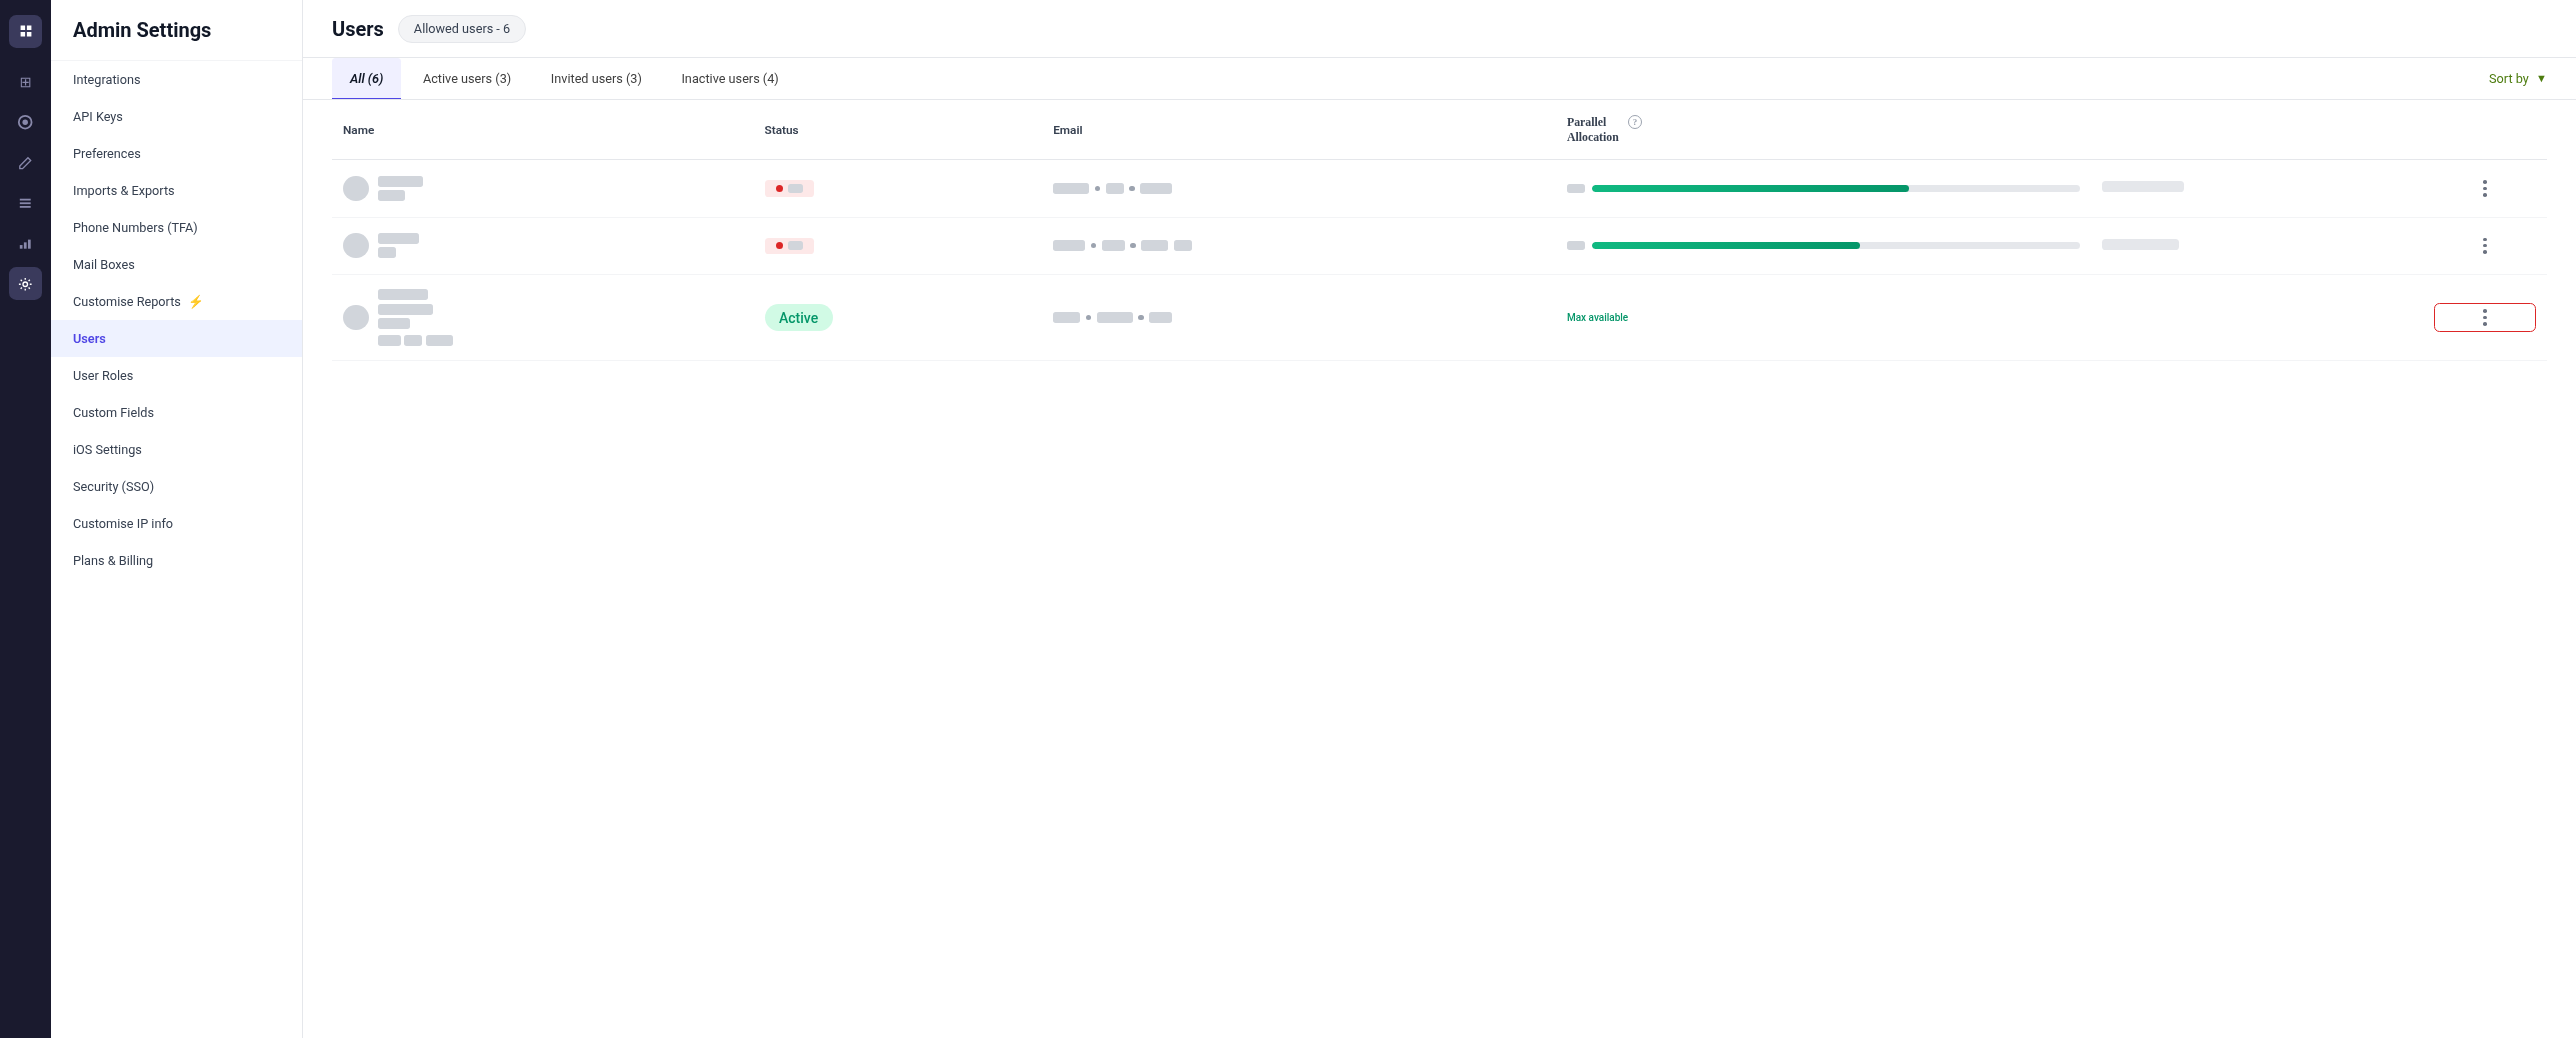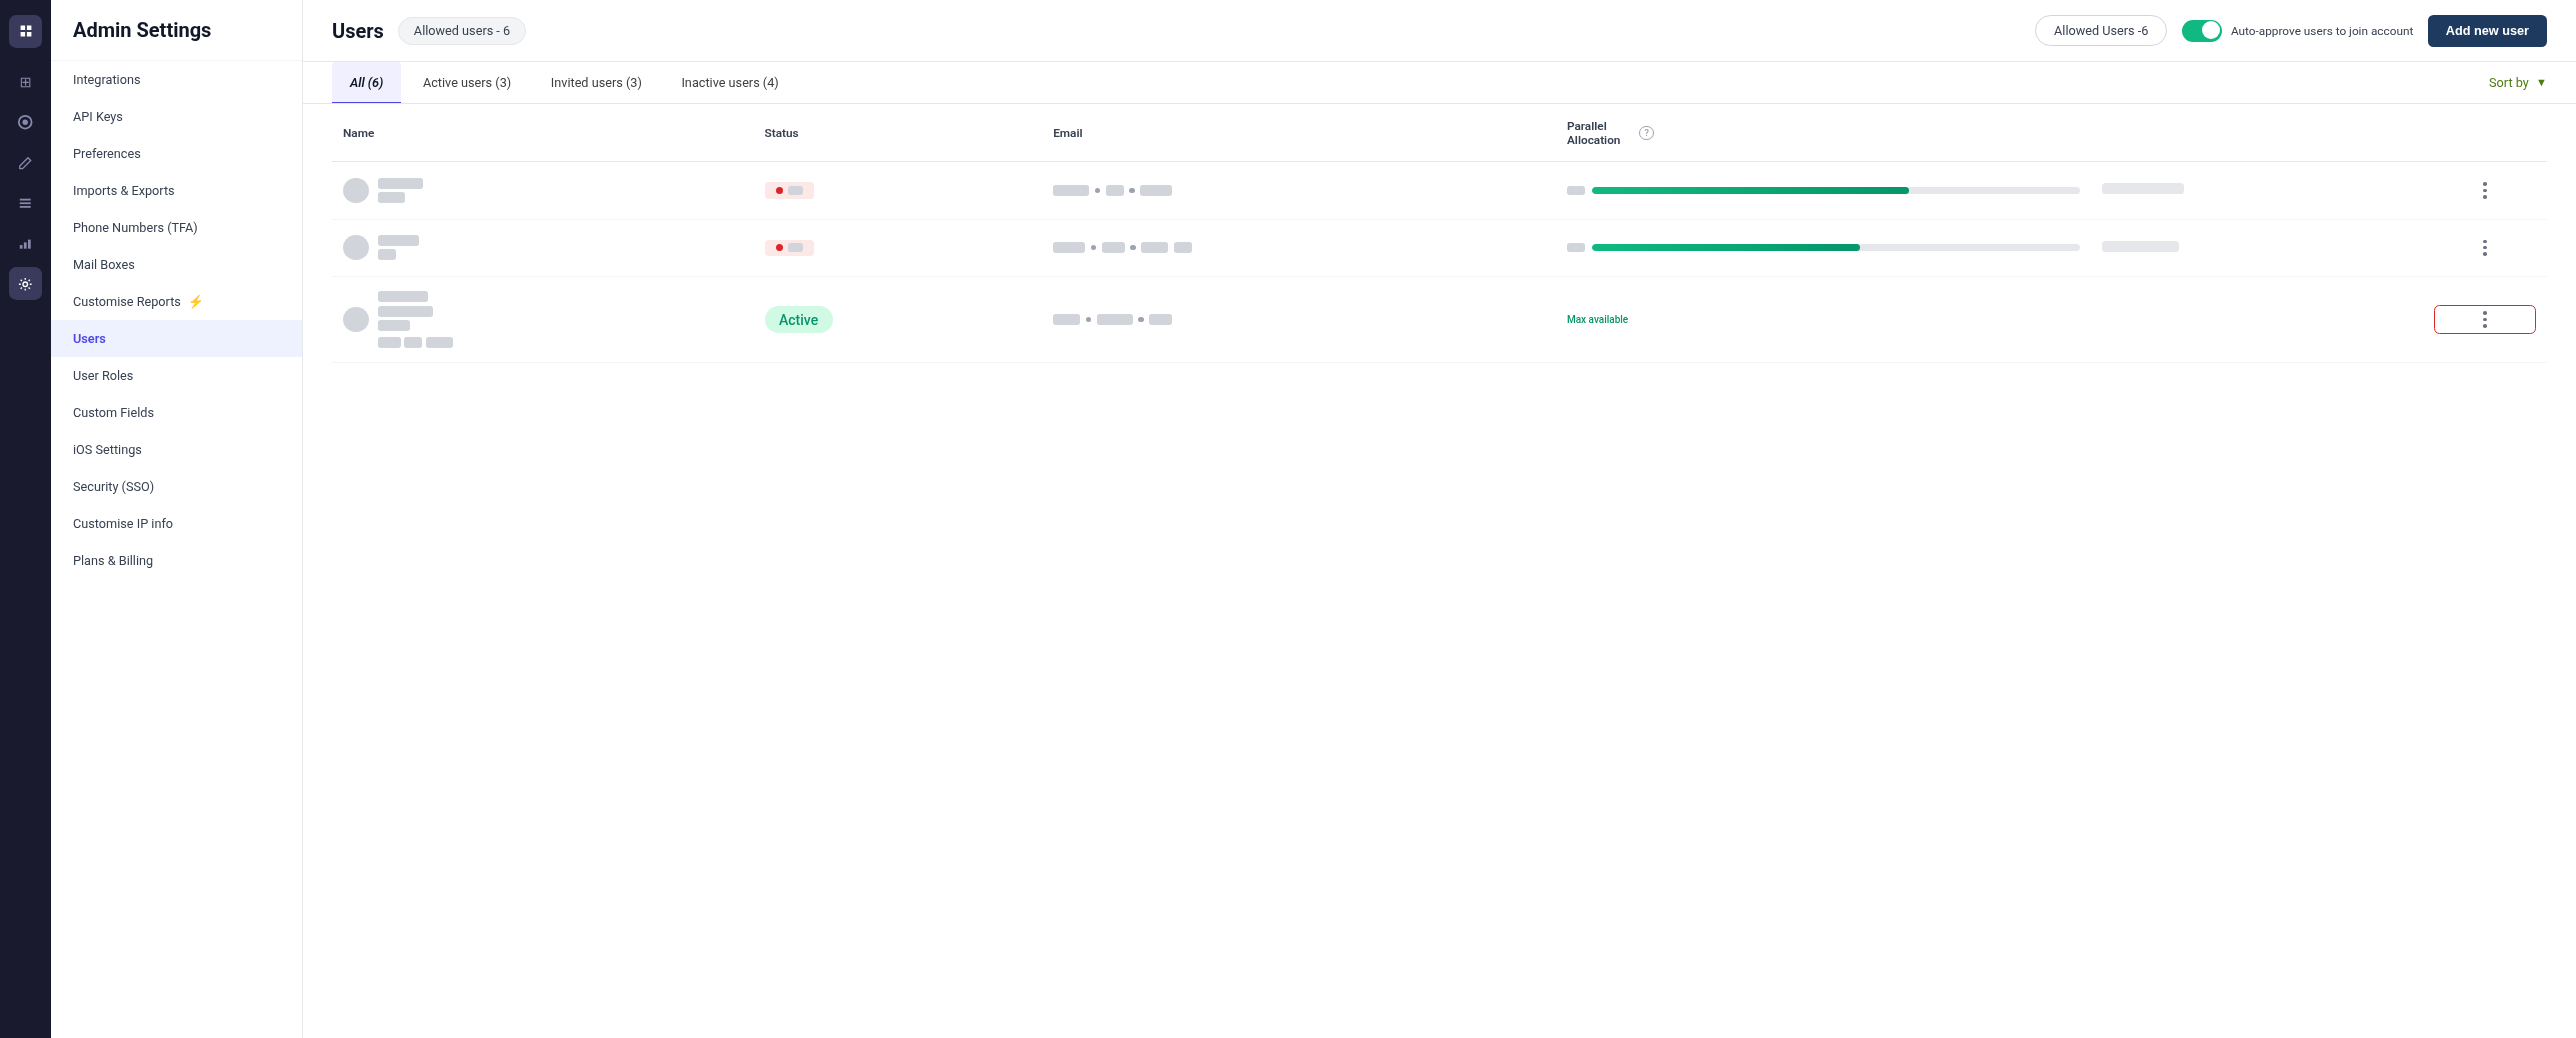--- a/index.html
+++ b/index.html
@@ -209,22 +209,22 @@
     }
     .users-table td {
       padding: 14.5px 11px;
       font-size: 11.8px;
       color: #374151;
       border-bottom: 0.9px solid #f3f4f6;
       vertical-align: middle;
     }
     .th-parallel {
       display: flex;
-      align-items: center;
-      gap: 19px;
+      gap: 9px;
+      font-family: Liberation Serif, serif;
     }
     .info-icon {
       width: 14.5px; height: 14.5px;
       border: 0.9px solid #9ca3af;
       border-radius: 50%;
       display: inline-flex;
       align-items: center;
       justify-content: center;
       font-size: 9px;
       color: #9ca3af;
@@ -437,28 +437,20 @@
   <div class="nav-item">
     <span>Plans &amp; Billing</span>
   </div>
 </div>
 
 <div class="main-content">
 
   <div class="top-header">
     <h1 class="page-title">Users</h1>
     <span class="allowed-badge-left">Allowed users - 6</span>
-    <div class="header-right">
-      <span class="allowed-badge-right">Allowed Users -6</span>
-      <div class="toggle-container">
-        <div class="toggle"></div>
-        <span class="toggle-label">Auto-approve users to join account</span>
-      </div>
-      <button class="add-user-btn">Add new user</button>
-    </div>
   </div>
 
   <div class="tabs-row">
     <div class="tab active">All (6)</div>
     <div class="tab">Active users (3)</div>
     <div class="tab">Invited users (3)</div>
     <div class="tab">Inactive users (4)</div>
     <div class="sort-by-container">
       <span>Sort by</span>
       <span style="font-size:11px;">▼</span>

